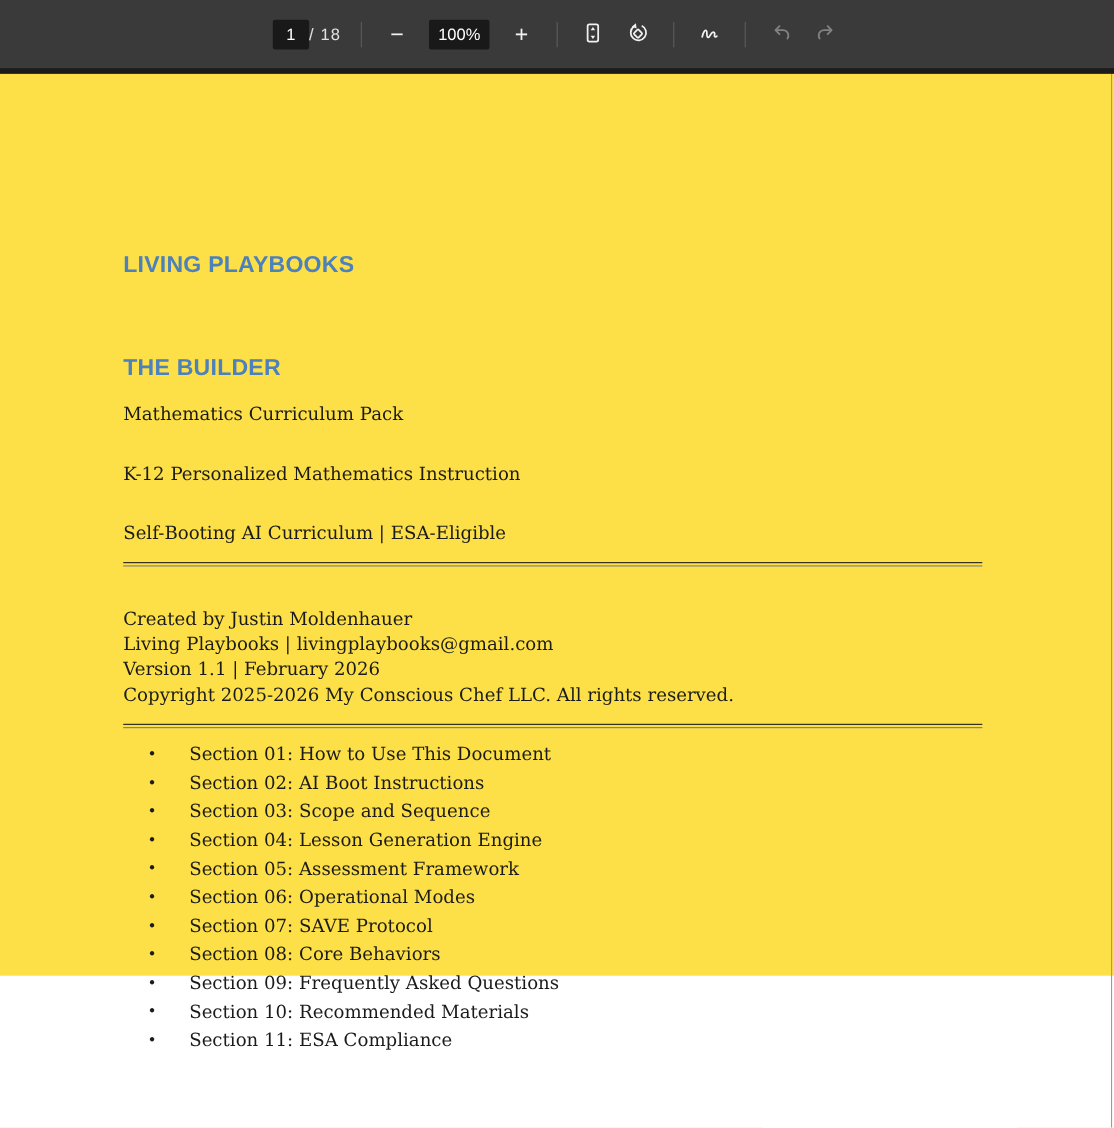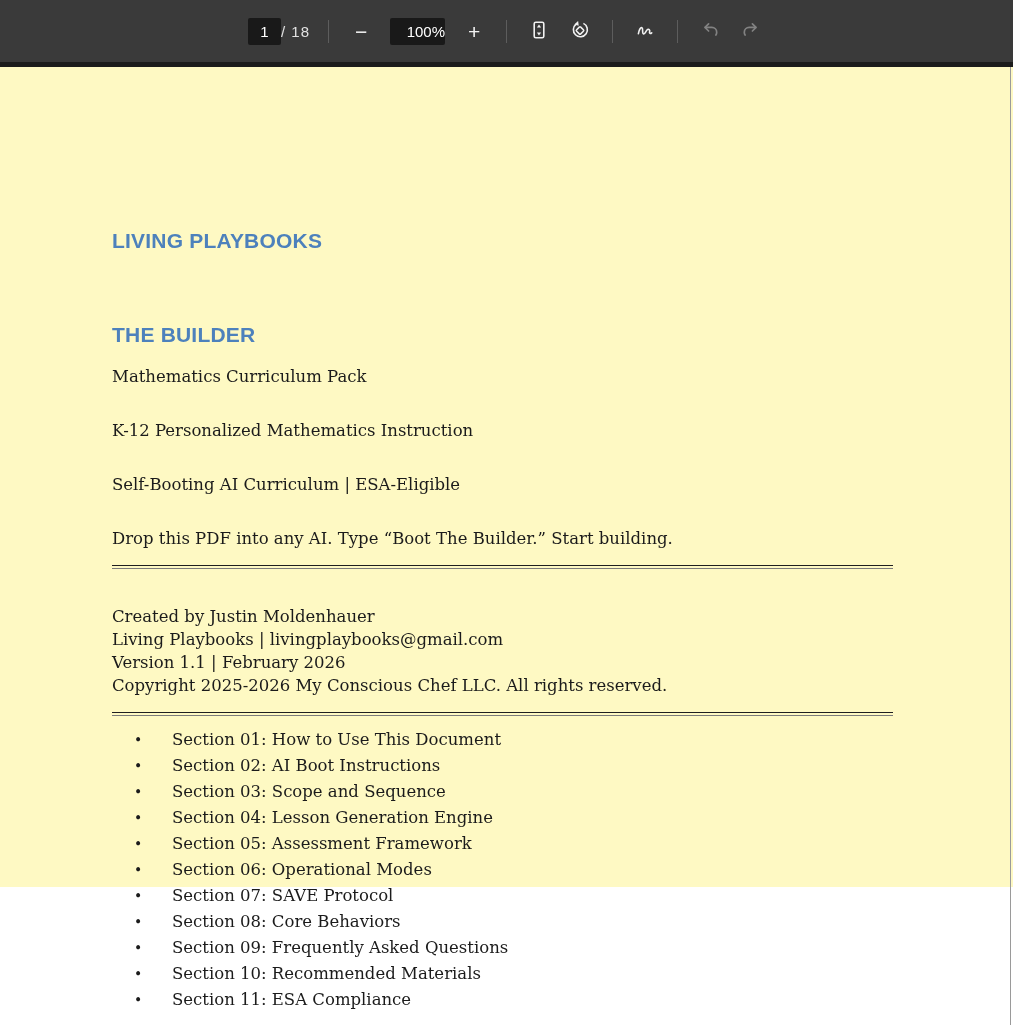--- a/index.html
+++ b/index.html
@@ -13,34 +13,34 @@
     display:flex; align-items:center; justify-content:center;
     position:relative; z-index:2;
   }
   .tb-group { display:flex; align-items:center; }
   .page-box, .zoom-box {
     background:#191919; border:none; border-radius:2px;
     color:#ffffff; font-size:15px; text-align:center;
     height:27px; font-family:"Liberation Sans", sans-serif;
   }
   .page-box { width:33px; }
-  .zoom-box { width:55px; margin:0 15px;text-align:right; }
+  .zoom-box { width:55px; margin:0 15px; }
   .page-total { color:#e2e2e2; font-size:15px; margin-left:0; letter-spacing:1px; }
   .tb-divider { width:1px; height:23px; background:#5d5d5d; margin:0 18px; }
   .tb-btn {
     width:28px; height:28px; background:transparent; border:none; padding:0;
     display:flex; align-items:center; justify-content:center;
     color:#f1f1f1; cursor:pointer;
   }
   .tb-btn.text-btn { font-size:21px; font-weight:400; line-height:1; }
   .tb-btn.is-disabled { color:#828282; }
   .tb-btn + .tb-btn { margin-left:13px; }
 
   
-  .page { background:#fef9c3; width:100%; height:820px; position:relative; }
+  .page { background:#fde047; width:100%; height:820px; position:relative; }
   .scroll-edge { position:absolute; top:67px; right:2px; width:1px; height:958px; background:#9a9a9a; }
 
   .content { padding:162px 118px 0 112px; }
 
   .doc-heading {
     font-family:"Liberation Sans", sans-serif;
     font-weight:700; font-size:21px; line-height:24px;
     color:#4d81bc; letter-spacing:0.2px;
   }
   #title-heading { margin-top:70px; }
@@ -149,21 +149,20 @@
   <div class="content">
 
     <h1 class="doc-heading" id="brand-heading">LIVING PLAYBOOKS</h1>
 
     <h1 class="doc-heading" id="title-heading">THE BUILDER</h1>
 
     <div class="intro">
       <p class="body-text">Mathematics Curriculum Pack</p>
       <p class="body-text">K-12 Personalized Mathematics Instruction</p>
       <p class="body-text">Self-Booting AI Curriculum | ESA-Eligible</p>
-      <p class="body-text">Drop this PDF into any AI. Type “Boot The Builder.” Start building.</p>
     </div>
 
     <div class="double-rule" id="rule-1"></div>
 
     <div class="credits">
       <p class="body-text">Created by Justin Moldenhauer</p>
       <p class="body-text">Living Playbooks | livingplaybooks@gmail.com</p>
       <p class="body-text">Version 1.1 | February 2026</p>
       <p class="body-text">Copyright 2025-2026 My Conscious Chef LLC. All rights reserved.</p>
     </div>

